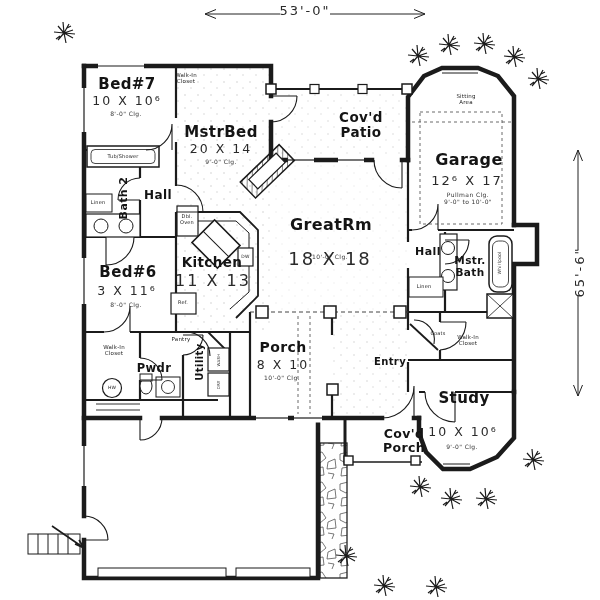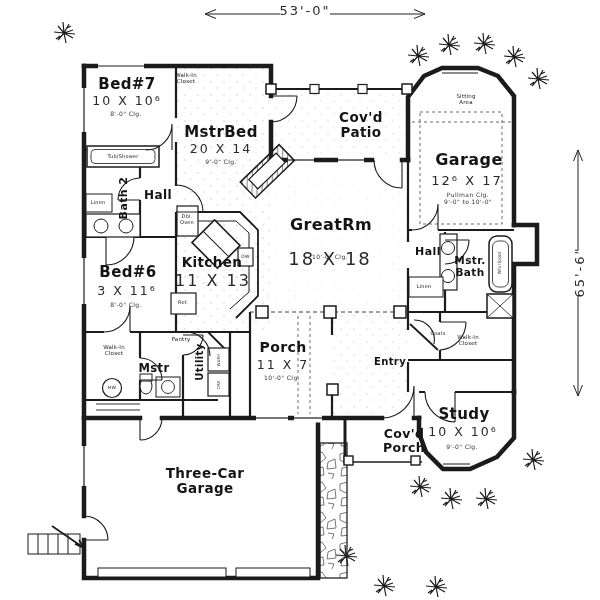--- a/index.html
+++ b/index.html
@@ -280,37 +280,35 @@
 <div class="lbl name" style="left:428px;top:252px;font-size:11px">Hall</div>
 <div class="lbl name" style="left:470px;top:267px;font-size:10.5px">Mstr.
 Bath</div>
 <div class="lbl tiny vert" style="left:500px;top:263px;font-size:4.5px">Whirlpool</div>
 <div class="lbl tiny" style="left:424px;top:287px;font-size:5px">Linen</div>
 <div class="lbl tiny" style="left:183px;top:303px;font-size:5px">Ref.</div>
 <div class="lbl tiny" style="left:181px;top:339px;font-size:5.5px">Pantry</div>
 <div class="lbl tiny" style="left:114px;top:350px;font-size:5.5px">Walk-In
 Closet</div>
 
-<div class="lbl name" style="left:154px;top:368px;font-size:11.5px">Mstr</div>
+<div class="lbl name" style="left:154px;top:368px;font-size:11.5px">Pwdr</div>
 <div class="lbl name vert" style="left:200px;top:362px;font-size:10px">Utility</div>
 <div class="lbl tiny vert" style="left:218.5px;top:359.5px;font-size:4px">WASH</div>
 <div class="lbl tiny vert" style="left:218.5px;top:384.5px;font-size:4px">DRY</div>
 <div class="lbl tiny" style="left:112px;top:388px;font-size:4.5px">HW</div>
 
 <div class="lbl name" style="left:283px;top:348px;font-size:14px">Porch</div>
-<div class="lbl dim" style="left:283px;top:365px;font-size:12.5px">11 X 7</div>
+<div class="lbl dim" style="left:283px;top:365px;font-size:12.5px">8 X 10</div>
 <div class="lbl clg" style="left:282px;top:378px">10'-0" Clg.</div>
 
 <div class="lbl name" style="left:390px;top:362px;font-size:10px">Entry</div>
 <div class="lbl tiny" style="left:438px;top:334px;font-size:5px">Coats</div>
 <div class="lbl tiny" style="left:468px;top:340px;font-size:5.5px">Walk-In
 Closet</div>
 
-<div class="lbl name" style="left:464px;top:414px;font-size:15px">Study</div>
+<div class="lbl name" style="left:464px;top:398px;font-size:15px">Study</div>
 <div class="lbl dim" style="left:463px;top:432px;font-size:12.5px">10 X 10⁶</div>
 <div class="lbl clg" style="left:462px;top:447px">9'-0" Clg.</div>
 
 <div class="lbl name" style="left:404px;top:441px;font-size:12.5px">Cov'd
 Porch</div>
-<div class="lbl name" style="left:205px;top:481px;font-size:13.5px">Three-Car
-Garage</div>
 
 </div>
 
 </body></html>

